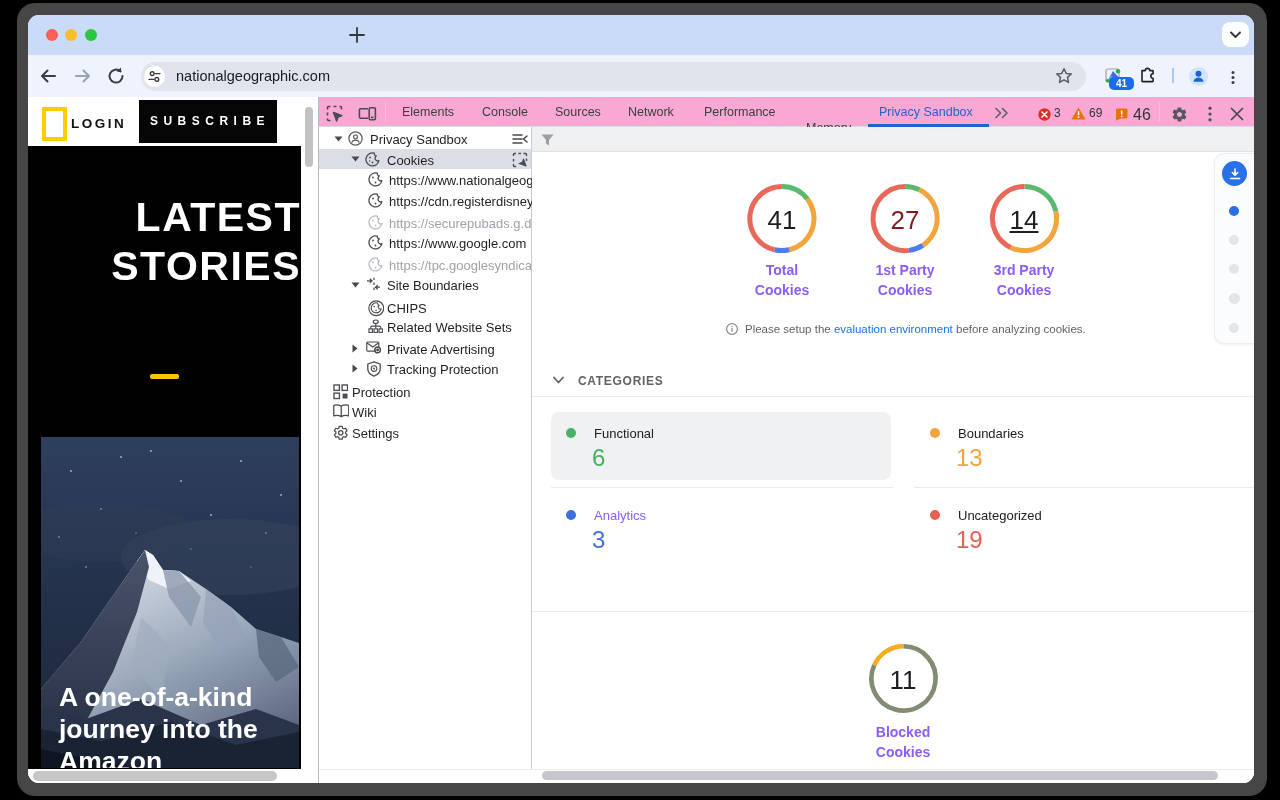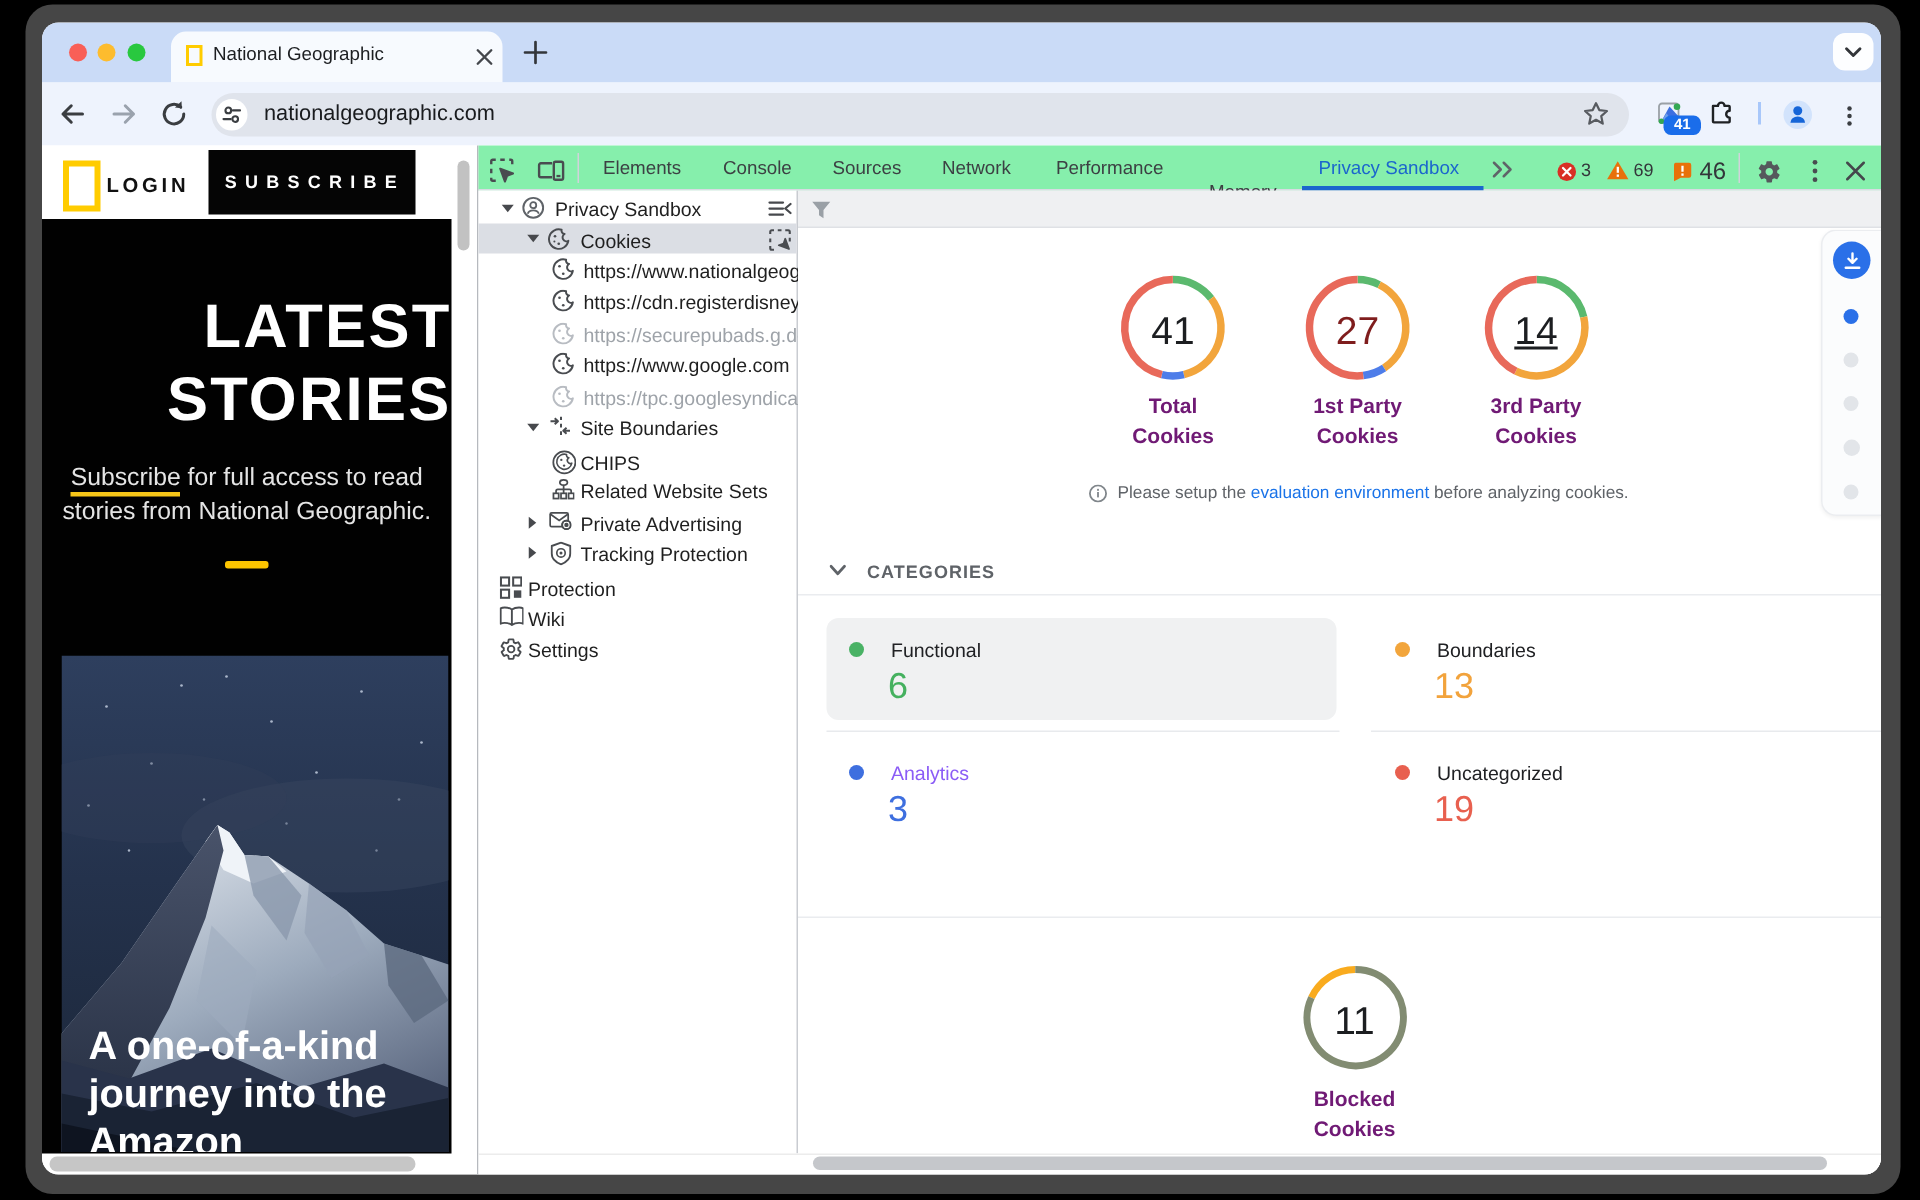--- a/index.html
+++ b/index.html
@@ -17,46 +17,39 @@
     background:#f7fafe; border-radius:10px 10px 0 0; }
   #toolbar { position:absolute; left:0; top:40px; width:1226px; height:42px; background:#eef3fd; }
   #omni { position:absolute; left:113px; top:7px; width:945px; height:29px;
     background:#e0e4ec; border-radius:15px; }
   
   #page { position:absolute; left:0; top:82px; width:290px; height:686px; background:#fff; }
   #pageblack { position:absolute; left:0; top:48.5px; width:273px; height:623.5px; background:#010101; }
   
   #dt { position:absolute; left:290px; top:82px; width:936px; height:686px;
     background:#fff; border-left:1px solid #b6b9be; }
-  #dtbar { position:absolute; left:0; top:0; width:936px; height:30px; background:#86efac;
+  #dtbar { position:absolute; left:0; top:0; width:936px; height:30px; background:#f9a8d4;
     border-bottom:1px solid #d8dbe3; }
   #sidebar { position:absolute; left:0; top:30px; width:213px; height:642px; background:#fff;
     border-right:1px solid #c9ccd1; }
   #filter { position:absolute; left:213px; top:30px; width:723px; height:25px;
     background:#eff0f2; border-bottom:1px solid #dfe1e5; }
   #dtcontent { position:absolute; left:214px; top:55px; width:722px; height:617px; background:#fff; }
   .row { position:absolute; white-space:nowrap; font-size:13px; color:#1f1f1f; }
-  .dlabel { position:absolute; text-align:center; font-weight:bold; font-size:14px; color:#701a75; line-height:20px; }
+  .dlabel { position:absolute; text-align:center; font-weight:bold; font-size:14px; color:#8b5cf6; line-height:20px; }
 </style>
 </head>
 <body>
 <div id="frame"></div>
 <div id="win">
 
   <div id="tabstrip">
     <div class="tl" style="left:17.5px; background:#f95f57;"></div>
     <div class="tl" style="left:37px;  background:#fdbc2e;"></div>
     <div class="tl" style="left:56.5px;background:#29c83f;"></div>
-    <div id="tab">
-      <div class="abs" style="left:10px;top:9px;width:11px;height:14px;border:2.5px solid #ffcc00;"></div>
-      <div class="abs" style="left:28px;top:8px;font-size:12.5px;color:#1c1e21;">National Geographic</div>
-      <svg class="abs" style="left:200px;top:8px" width="18" height="18" viewBox="0 0 18 18">
-          <path d="M4.5 4.5 L13.5 13.5 M13.5 4.5 L4.5 13.5" stroke="#44474c" stroke-width="1.6" stroke-linecap="round"></path>
-        </svg>
-    </div>
     <svg class="abs" style="left:320px;top:11px" width="18" height="18" viewBox="0 0 18 18">
         <path d="M9 2 V16 M2 9 H16" stroke="#33363a" stroke-width="1.8" stroke-linecap="round"></path>
       </svg>
     <div class="abs" style="left:1194px;top:7px;width:27px;height:25px;background:#fdfeff;border-radius:8px;"></div>
     <svg class="abs" style="left:1199px;top:11px" width="17" height="17" viewBox="0 0 17 17">
         <path d="M4 6.5 L8.5 11 L13 6.5" stroke="#33363a" stroke-width="1.9" fill="none" stroke-linecap="round" stroke-linejoin="round"></path>
       </svg>
   </div>
 
   <div id="toolbar">
@@ -106,21 +99,20 @@
         <circle cx="5" cy="12.4" r="1.5" fill="#3a3d41"></circle>
       </svg>
   </div>
 
   <div id="page">
     <div class="abs" style="left:14px;top:10px;width:25px;height:34px;border:4.5px solid #ffcc00;background:#fff;"></div>
     <div class="abs" style="left:43px;top:19px;font-size:13.5px;font-weight:bold;letter-spacing:2.5px;color:#111;">LOGIN</div>
     <div class="abs" style="left:110.5px;top:3px;width:138px;height:43px;background:#050505;color:#fff;font-size:12px;font-weight:bold;letter-spacing:5.5px;text-align:center;text-indent:5px;line-height:43px;">SUBSCRIBE</div>
     <div id="pageblack">
       <div class="abs" style="left:0;top:47.5px;width:273px;text-align:right;color:#fff;font-weight:bold;font-size:41px;letter-spacing:1.5px;line-height:49px;">LATEST<br>STORIES</div>
-      <div class="abs" style="left:0;top:161.5px;width:273px;text-align:center;color:#e4e4e4;font-size:16.5px;line-height:23px;"><span style="border-bottom:3px solid #f5c518;padding-bottom:1px;">Subscribe</span> for full access to read<br>stories from National Geographic.</div>
       <div class="abs" style="left:122px;top:228.5px;width:29px;height:5px;background:#fdc500;border-radius:2px;"></div>
 
       <svg class="abs" style="left:13px;top:291.5px" width="258" height="331" viewBox="0 0 258 331">
         <defs>
           <linearGradient id="sky" x1="0" y1="0" x2="0" y2="1">
             <stop offset="0" stop-color="#2e3f5e"></stop>
               <stop offset="0.45" stop-color="#24324c"></stop>
               <stop offset="1" stop-color="#1b2638"></stop>
           </linearGradient>
           <linearGradient id="snow" x1="0.2" y1="0" x2="0.75" y2="1">

